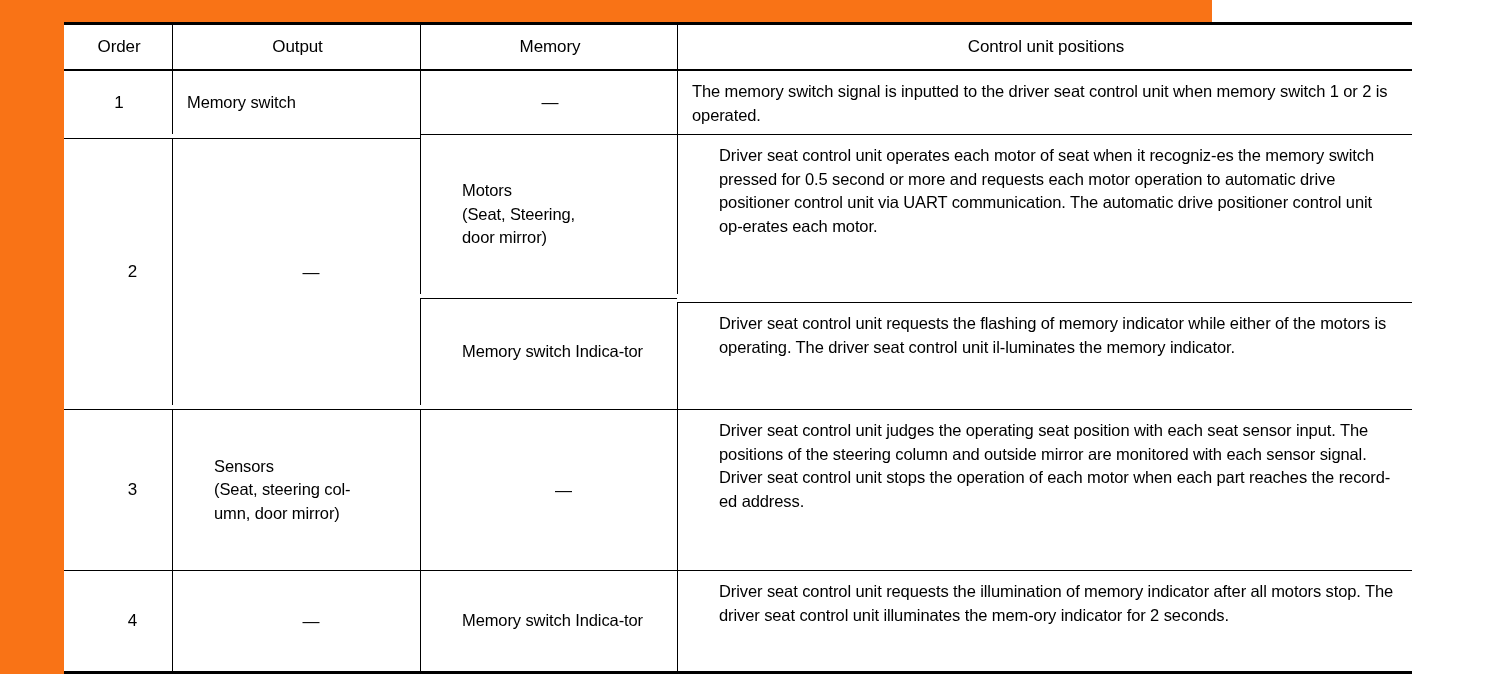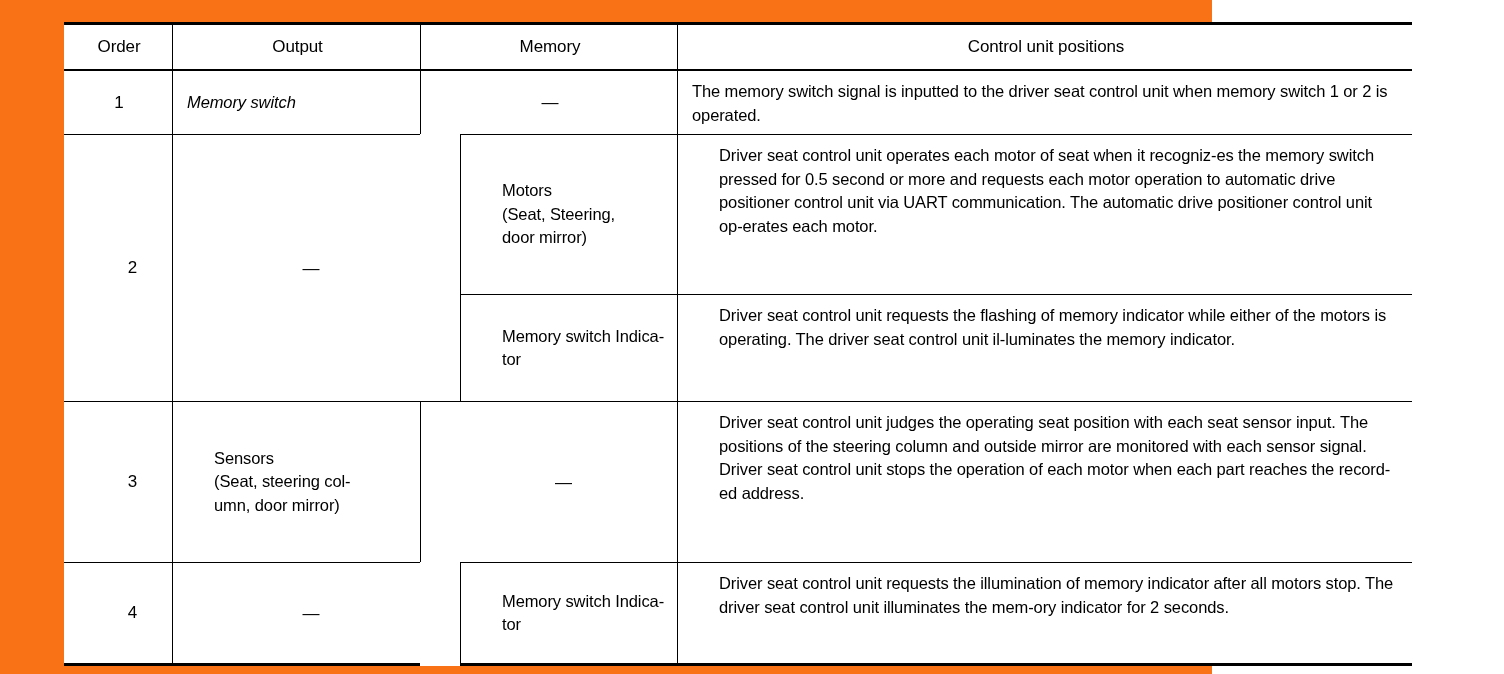--- a/index.html
+++ b/index.html
@@ -95,21 +95,20 @@
   .cond {
     text-align: left;
     font-size: 16.5px;
     line-height: 1.43;
   }
 
   .outcell {
     text-align: left;
     font-size: 16.5px;
     line-height: 1.42;
-    margin-left: 40px;
   }
 
   .incell {
     text-align: left;
     font-size: 16.5px;
     line-height: 1.42;
   }
 
   .nowrapline { white-space: pre-line; }
 </style>
@@ -140,21 +139,21 @@
           <td>
             <div class="cell center heavy-top med-bottom vrule-l">Control unit positions</div>
           </td>
         </tr>
 
         <tr>
           <td>
             <div class="cell num" style="height:63px;display:flex;align-items:center;justify-content:center;">1</div>
           </td>
           <td>
-            <div class="cell incell vrule-l" style="height:63px;display:flex;align-items:center;font-style:italic;">Memory switch</div>
+            <div class="cell incell vrule-l" style="height:63px;display:flex;align-items:center;">Memory switch</div>
           </td>
           <td>
             <div class="cell vrule-l" style="height:63px;display:flex;align-items:center;justify-content:center;">
               <span class="dash">—</span>
             </div>
           </td>
           <td>
             <div class="cell cond vrule-l" style="height:63px;">The memory switch signal is inputted to the driver seat control unit when memory switch 1 or 2 is operated.</div>
           </td>
         </tr>
@@ -176,21 +175,21 @@
           <td>
             <div class="cell cond vrule-l hrule-t" style="height:160px;">Driver seat control unit operates each motor of seat when it recogniz-es the memory switch pressed for 0.5 second or more and requests each motor operation to automatic drive positioner control unit via UART communication. The automatic drive positioner control unit op-erates each motor.</div>
           </td>
         </tr>
 
         <tr>
           <td>
             <div class="cell outcell vrule-l hrule-t nowrapline" style="height:107px;display:flex;align-items:center;">Memory switch Indica-tor</div>
           </td>
           <td>
-            <div class="cell cond vrule-l hrule-t" style="height:107px;">Driver seat control unit requests the flashing of memory indicator while either of the motors is operating. The driver seat control unit il-luminates the memory indicator.</div>
+            <div class="cell cond vrule-l hrule-t" style="height:107px;margin-top:8px;">Driver seat control unit requests the flashing of memory indicator while either of the motors is operating. The driver seat control unit il-luminates the memory indicator.</div>
           </td>
         </tr>
 
         <tr>
           <td>
             <div class="cell num hrule-t" style="height:161px;display:flex;align-items:center;justify-content:center;">3</div>
           </td>
           <td>
             <div class="cell incell vrule-l hrule-t nowrapline" style="height:161px;display:flex;align-items:center;">Sensors
 (Seat, steering col-

